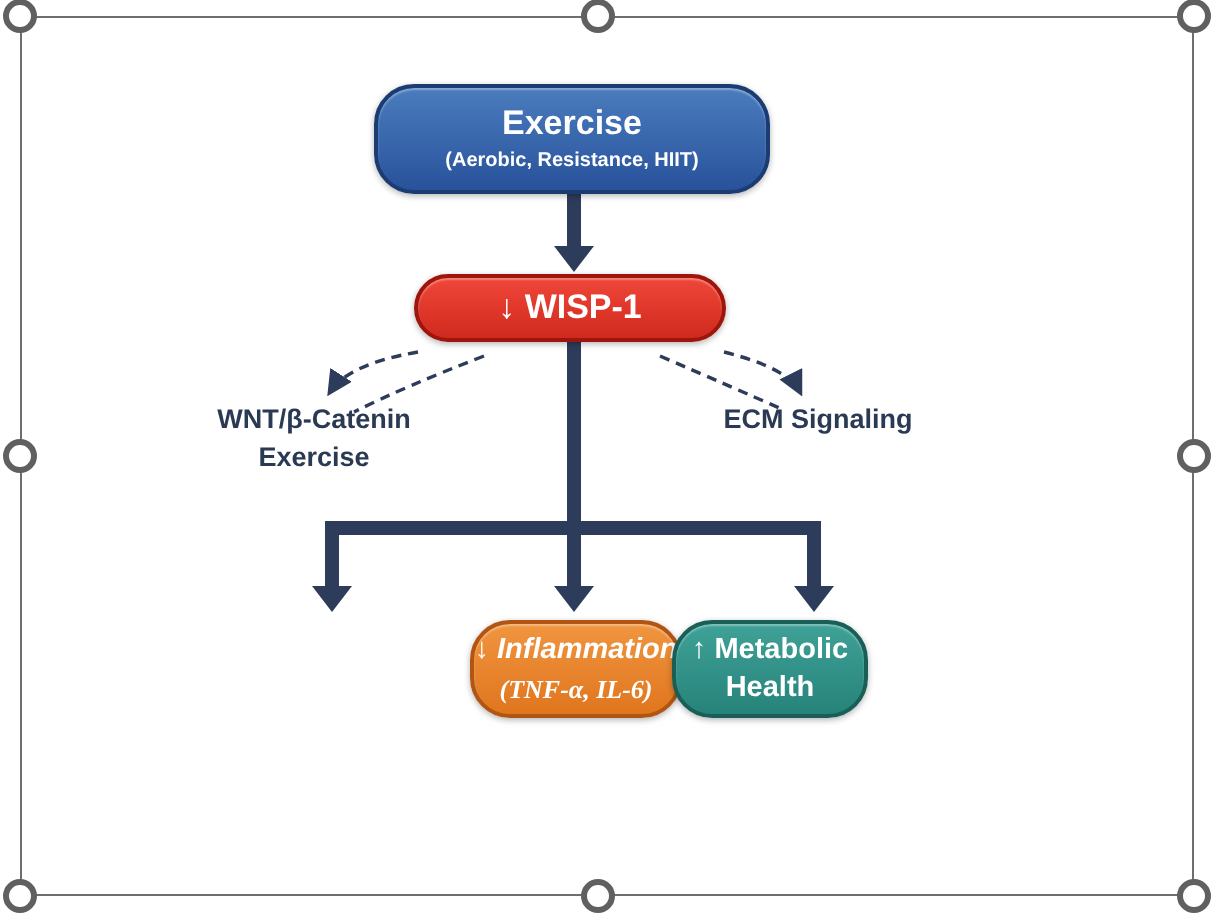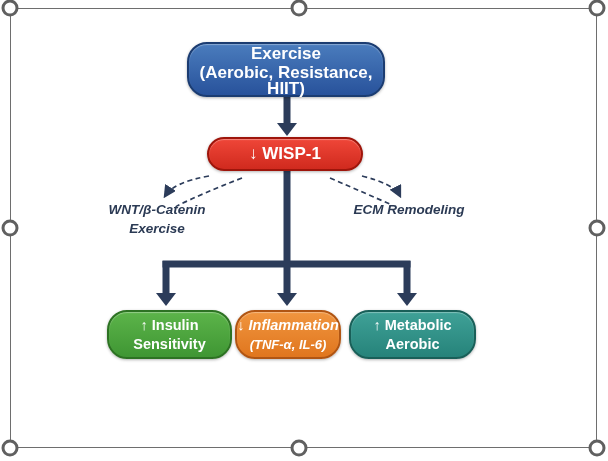--- a/index.html
+++ b/index.html
@@ -23,43 +23,43 @@
     position:absolute;box-sizing:border-box;border-radius:20px;color:#ffffff;
     text-align:center;font-weight:bold;
     box-shadow:inset 0 1px 1px rgba(255,255,255,.35), 0 1px 3px rgba(0,0,0,.3);
     display:flex;flex-direction:column;justify-content:center;
   }
   .box-exercise{
     left:187px;top:42px;width:198px;height:55px;
     background:linear-gradient(#4a7cbd,#28529b);border:2.5px solid #1b3c71;
   }
   .box-exercise .t1{font-size:17px;line-height:22px;}
-  .box-exercise .t2{font-size:17px;line-height:16px;}
+  .box-exercise .t2{font-size:10px;line-height:16px;}
   .box-wisp1{
     left:207px;top:137px;width:156px;height:34px;
     background:linear-gradient(#ef4638,#d02a1e);border:2.5px solid #9e150b;
     font-size:17px;
   }
   .box-bottom{top:310px;height:49px;font-size:14.5px;line-height:19px;}
   .box-insulin{
     left:107px;width:125px;
     background:linear-gradient(#5cb44a,#3f9633);border:2.5px solid #2d7223;
   }
   .box-inflammation{
     left:235px;width:106px;font-style:italic;
     background:linear-gradient(#f0953f,#e0761e);border:2.5px solid #b05513;justify-content:center;
   }
-  .box-inflammation .t2{font-size:13px;}
+  .box-inflammation .t2{font-size:13px;font-family:Liberation Serif, serif;}
   .box-metabolic{
-    left:349px;width:127px;
+    left:336px;width:98px;
     background:linear-gradient(#3fa197,#26837a);border:2.5px solid #195f58;
   }
   .side-label{
     position:absolute;top:200px;width:150px;text-align:center;
-    font-weight:bold;font-style:italic;font-size:13.5px;line-height:19px;
+    font-weight:bold;font-size:13.5px;line-height:19px;
     color:#2b3a54;
   }
   .side-label-left{left:82px;}
   .side-label-right{left:334px;}
 </style>
 </head>
 <body>
 
 <div class="stage">
 
@@ -105,36 +105,32 @@
     <div class="box box-wisp1">
       <div>↓ WISP-1</div>
     </div>
 
     <div class="side-label side-label-left">
       <div>WNT/β-Catenin</div>
       <div>Exercise</div>
     </div>
 
     <div class="side-label side-label-right">
-      <div>ECM Remodeling</div>
+      <div>ECM Signaling</div>
     </div>
 
-    <div class="box box-bottom box-insulin">
-      <div class="t1">↑ Insulin</div>
-      <div class="t2">Sensitivity</div>
-    </div>
 
     <div class="box box-bottom box-inflammation">
       <div class="t1">↓ Inflammation</div>
       <div class="t2">(TNF-α, IL-6)</div>
     </div>
 
     <div class="box box-bottom box-metabolic">
       <div class="t1">↑ Metabolic</div>
-      <div class="t2">Aerobic</div>
+      <div class="t2">Health</div>
     </div>
 
   </div>
 
   <div class="sel-border"></div>
   <div class="handle" style="left:10px;top:8px;"></div>
   <div class="handle" style="left:299px;top:8px;"></div>
   <div class="handle" style="left:597px;top:8px;"></div>
   <div class="handle" style="left:10px;top:228px;"></div>
   <div class="handle" style="left:597px;top:228px;"></div>

